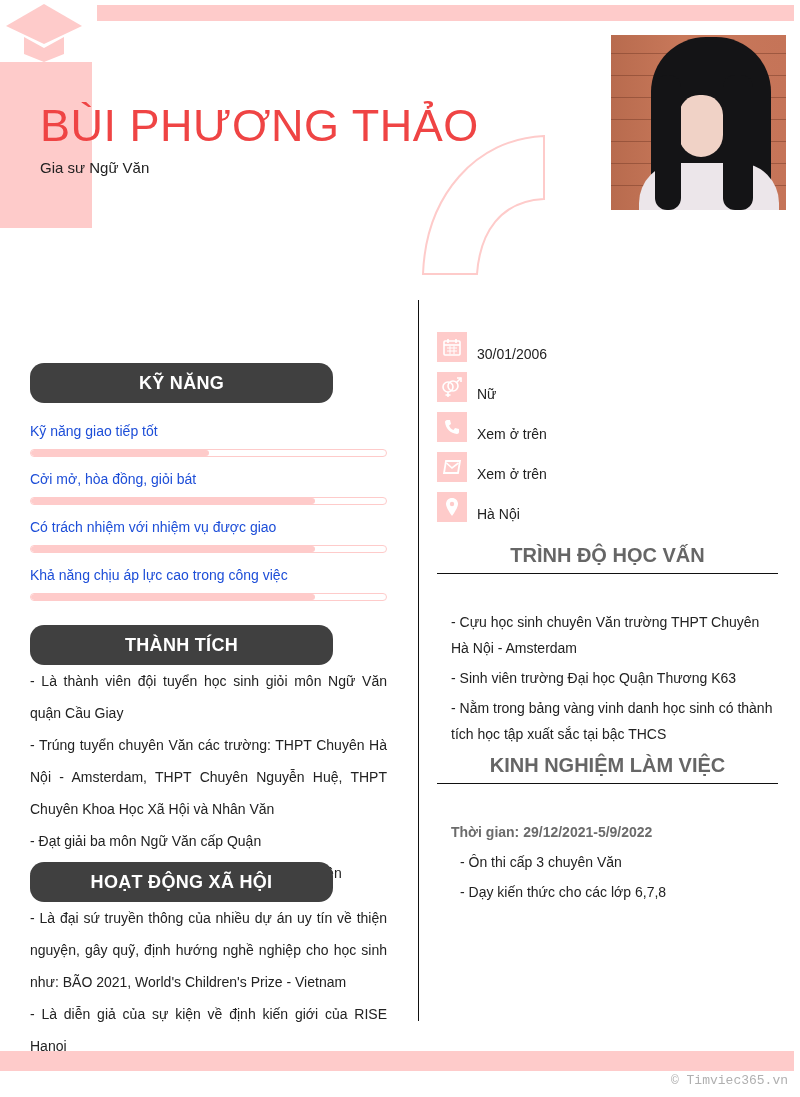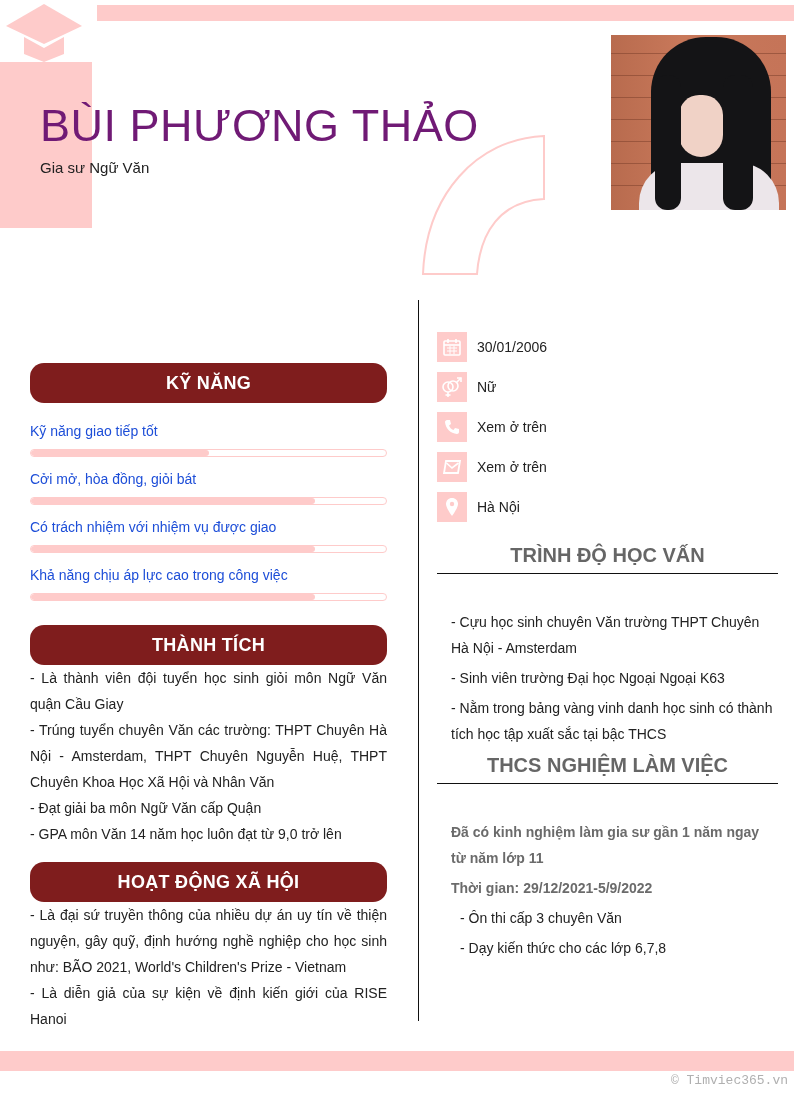--- a/index.html
+++ b/index.html
@@ -3,49 +3,49 @@
 <meta charset="utf-8">
 <style>
   * { box-sizing: border-box; margin: 0; padding: 0; }
   html, body { width: 800px; height: 1097px; background: #ffffff; overflow: hidden; }
   body { position: relative; font-family: "Liberation Sans", "DejaVu Sans", sans-serif; color: #222; }
 
   .top-bar { position: absolute; left: 97px; top: 5px; width: 697px; height: 16px; background: #fecbca; }
   .cap-icon { position: absolute; left: 6px; top: 4px; width: 76px; height: 58px; }
   .left-block { position: absolute; left: 0; top: 62px; width: 92px; height: 166px; background: #fecbca; }
 
-  .name { position: absolute; left: 40px; top: 100px; font-size: 45px; color: #701a75; letter-spacing: 0.5px; white-space: nowrap; font-weight: 400; }
+  .name { position: absolute; left: 40px; top: 100px; font-size: 45px; color: #ef4444; letter-spacing: 0.5px; white-space: nowrap; font-weight: 400; }
   .job-title { position: absolute; left: 40px; top: 159px; font-size: 15px; color: #222; }
 
   .arc { position: absolute; left: 420px; top: 133px; width: 128px; height: 144px; }
 
   .photo { position: absolute; left: 611px; top: 35px; width: 175px; height: 175px; overflow: hidden;
            background: linear-gradient(90deg, #b86b4e 0%, #c8785a 40%, #c57458 100%); }
   .photo .brick { position: absolute; left: 0; right: 0; height: 1px; background: rgba(120,60,40,0.5); }
   .photo .hair { position: absolute; left: 40px; top: 2px; width: 120px; height: 175px; border-radius: 55px 55px 20px 20px; background: #141416; }
   .photo .face { position: absolute; left: 68px; top: 60px; width: 44px; height: 62px; border-radius: 22px 22px 24px 24px; background: #f0d2c6; }
   .photo .body { position: absolute; left: 28px; top: 128px; width: 140px; height: 60px; border-radius: 40px 40px 0 0; background: #ece6ea; }
   .photo .hair-front { position: absolute; left: 44px; top: 40px; width: 26px; height: 135px; border-radius: 12px; background: #141416; }
   .photo .hair-front2 { position: absolute; left: 112px; top: 40px; width: 30px; height: 135px; border-radius: 12px; background: #141416; }
 
   .divider { position: absolute; left: 418px; top: 300px; width: 1px; height: 721px; background: #111; }
 
   
-  .section-pill { position: absolute; left: 30px; width: 357px; height: 40px; background: #7f1d1d; border-radius: 14px;
+  .section-pill { position: absolute; left: 30px; width: 303px; height: 40px; background: #404040; border-radius: 14px;
                   color: #ffffff; font-weight: 700; font-size: 18px; text-align: center; line-height: 40px; letter-spacing: 0.3px; }
   .skill { position: absolute; left: 30px; width: 357px; }
   .skill-label { font-size: 14px; color: #1d4ed8; height: 20px; line-height: 20px; }
   .skill-bar { margin-top: 8px; height: 8px; border: 1px solid #fecbca; border-radius: 4px; position: relative; overflow: hidden; }
   .skill-fill { position: absolute; left: 0; top: 0; bottom: 0; background: #fecbca; border-radius: 4px; }
 
-  .para { position: absolute; left: 30px; width: 357px; font-size: 14px; line-height: 26px; color: #222; text-align: justify; }
+  .para { position: absolute; left: 30px; width: 357px; font-size: 14px; line-height: 32px; color: #222; text-align: justify; }
   .para p { margin: 0; }
 
   
-  .info-row { position: absolute; left: 437px; height: 30px; display: flex; align-items: center; }
+  .info-row { position: absolute; left: 437px; height: 30px; display: flex; align-items: flex-end; }
   .info-icon { width: 30px; height: 30px; background: #fecbca; display: flex; align-items: center; justify-content: center; }
   .info-text { margin-left: 10px; font-size: 14px; color: #222; }
 
   .r-heading { position: absolute; left: 437px; width: 341px; text-align: center; font-size: 20px; font-weight: 700; color: #666; }
   .r-rule { position: absolute; left: 437px; width: 341px; height: 1px; background: #111; }
   .r-para { position: absolute; left: 447px; width: 330px; font-size: 14px; line-height: 26px; color: #222; }
   .r-para p { margin: 4px; }
   .bold-grey { font-weight: 700; color: #6b6b6b; }
   .indent { padding-left: 9px; }
 
@@ -176,27 +176,26 @@
         <circle cx="7" cy="7" r="2.2" fill="#fecbca"></circle>
       </svg>
   </span>
   <span class="info-text">Hà Nội</span>
 </div>
 
 <div class="r-heading" style="top:544px">TRÌNH ĐỘ HỌC VẤN</div>
 <div class="r-rule" style="top:573px"></div>
 <div class="r-para" style="top:605px">
   <p>- Cựu học sinh chuyên Văn trường THPT Chuyên Hà Nội - Amsterdam</p>
-  <p>- Sinh viên trường Đại học Ngoại Ngoại K63</p>
+  <p>- Sinh viên trường Đại học Quận Thương K63</p>
   <p>- Nằm trong bảng vàng vinh danh học sinh có thành tích học tập xuất sắc tại bậc THCS</p>
 </div>
 
-<div class="r-heading" style="top:754px">THCS NGHIỆM LÀM VIỆC</div>
+<div class="r-heading" style="top:754px">KINH NGHIỆM LÀM VIỆC</div>
 <div class="r-rule" style="top:783px"></div>
 <div class="r-para" style="top:815px">
-  <p class="bold-grey">Đã có kinh nghiệm làm gia sư gần 1 năm ngay từ năm lớp 11</p>
   <p class="bold-grey">Thời gian: 29/12/2021-5/9/2022</p>
   <p class="indent">- Ôn thi cấp 3 chuyên Văn</p>
   <p class="indent">- Dạy kiến thức cho các lớp 6,7,8</p>
 </div>
 
 <div class="bottom-bar"></div>
 <div class="copyright">© Timviec365.vn</div>
 
 </body></html>

